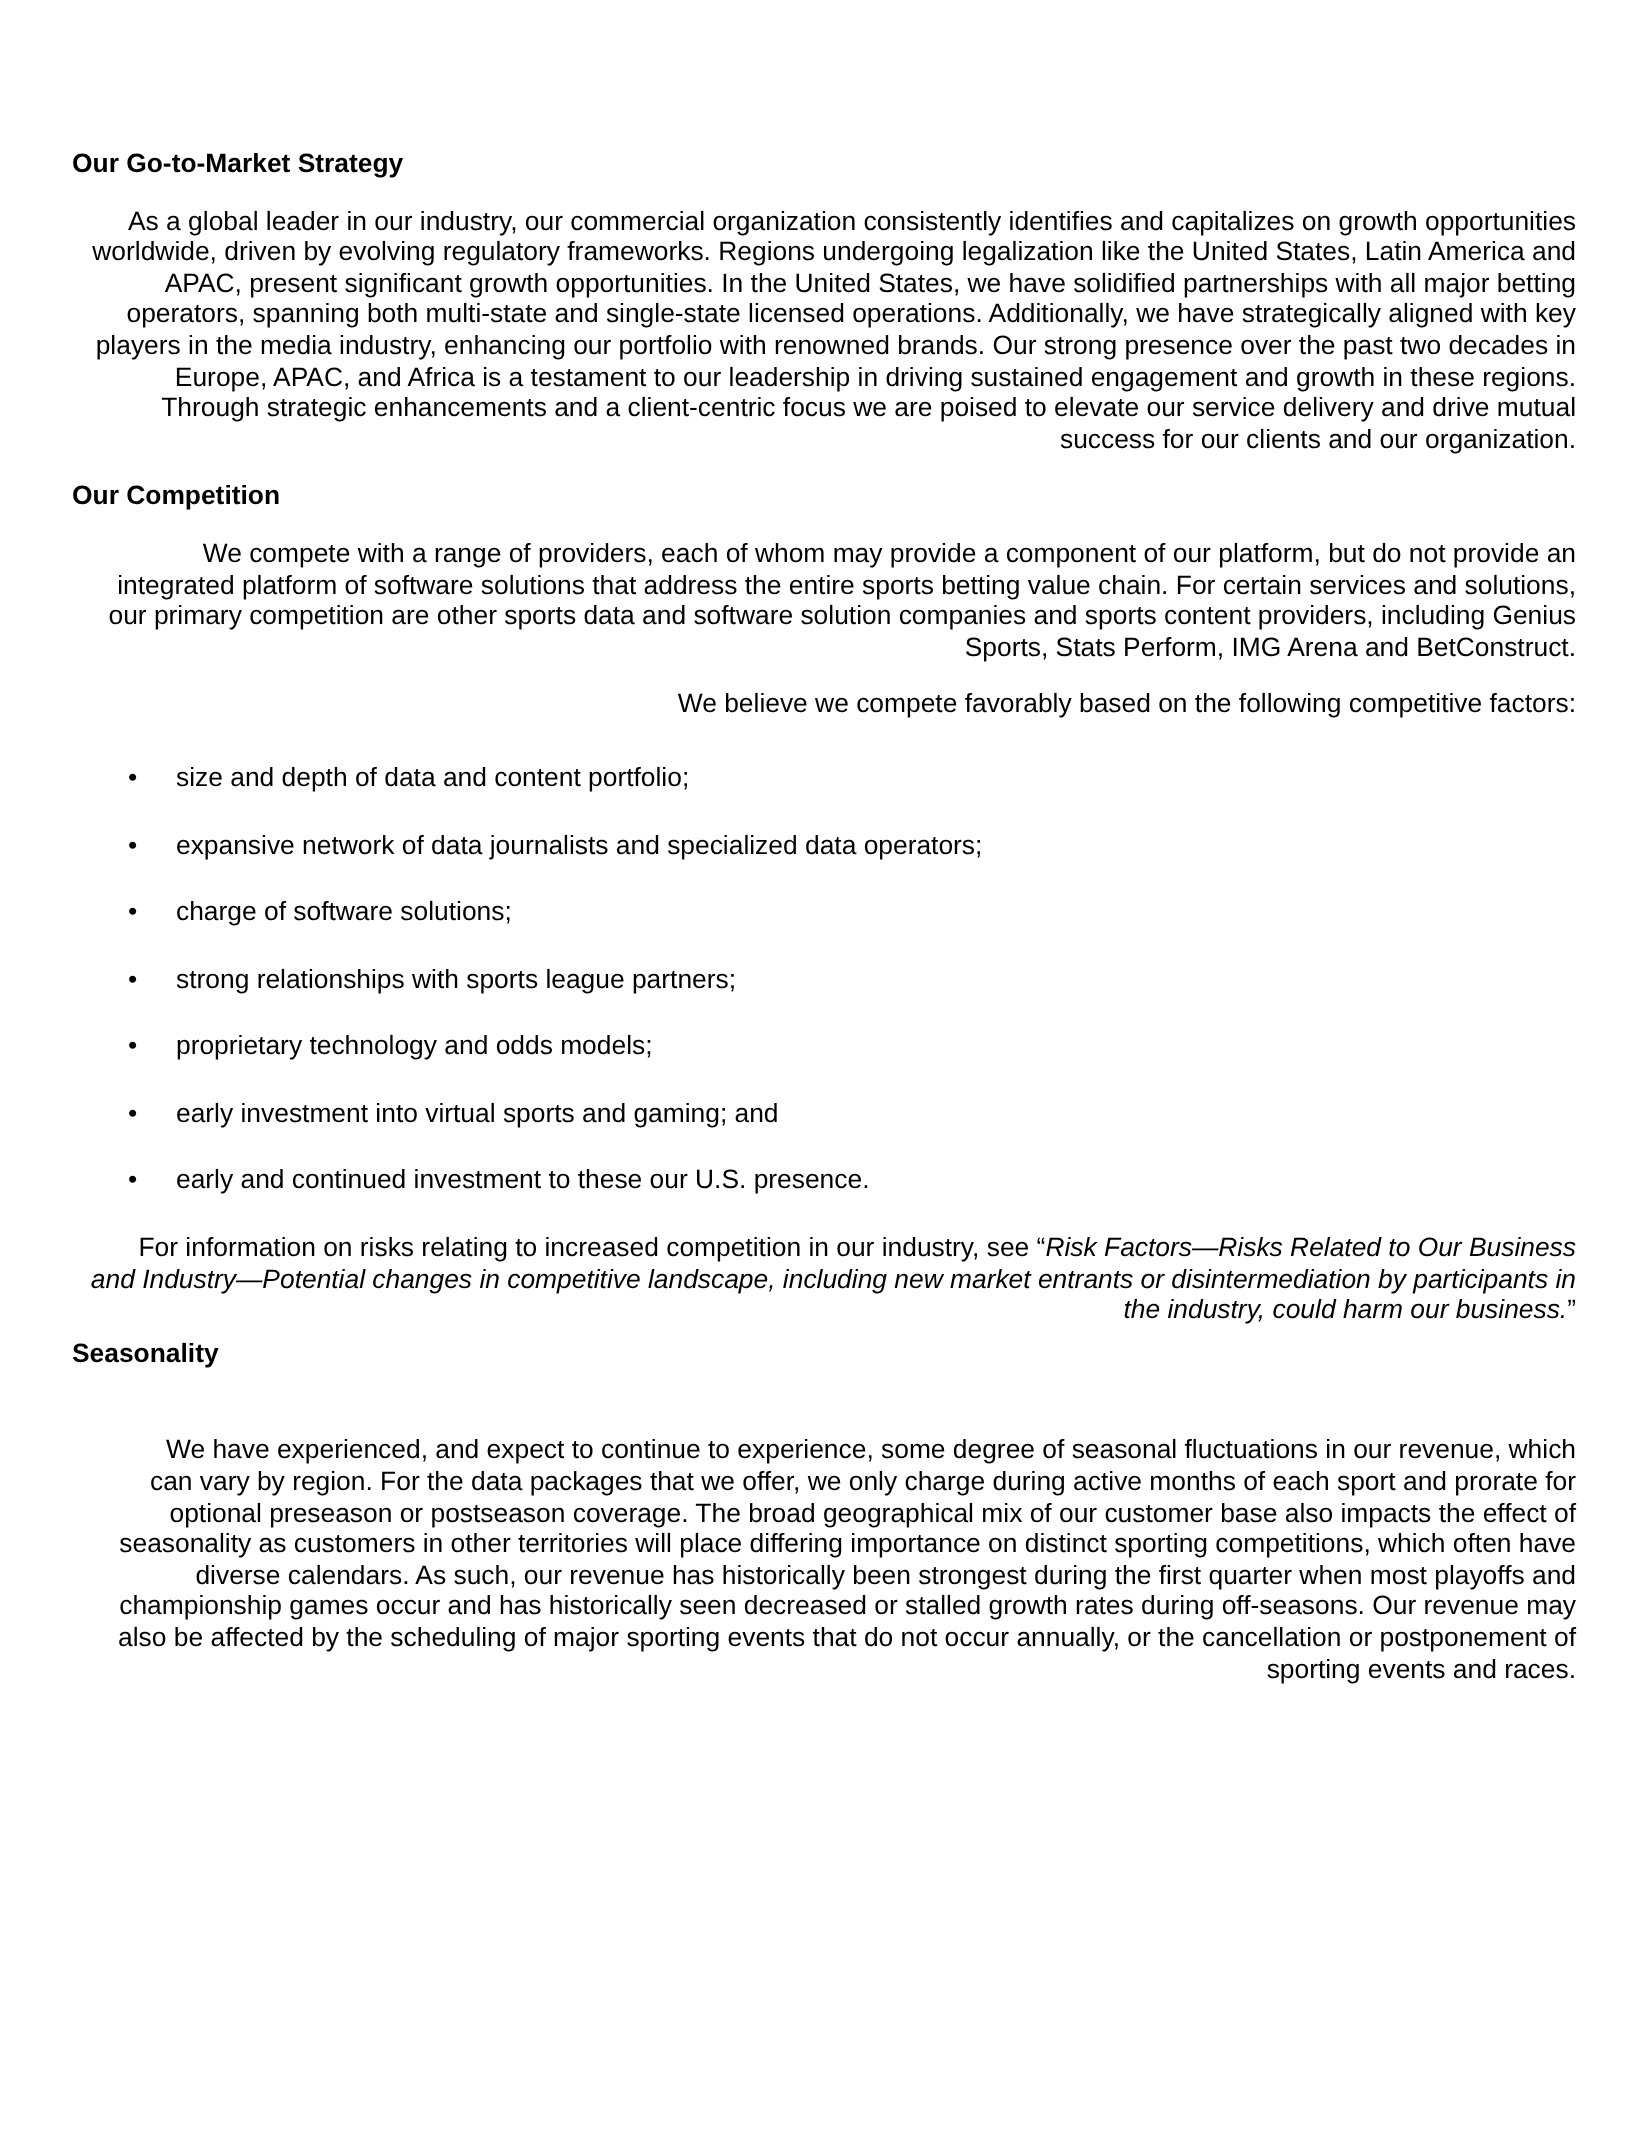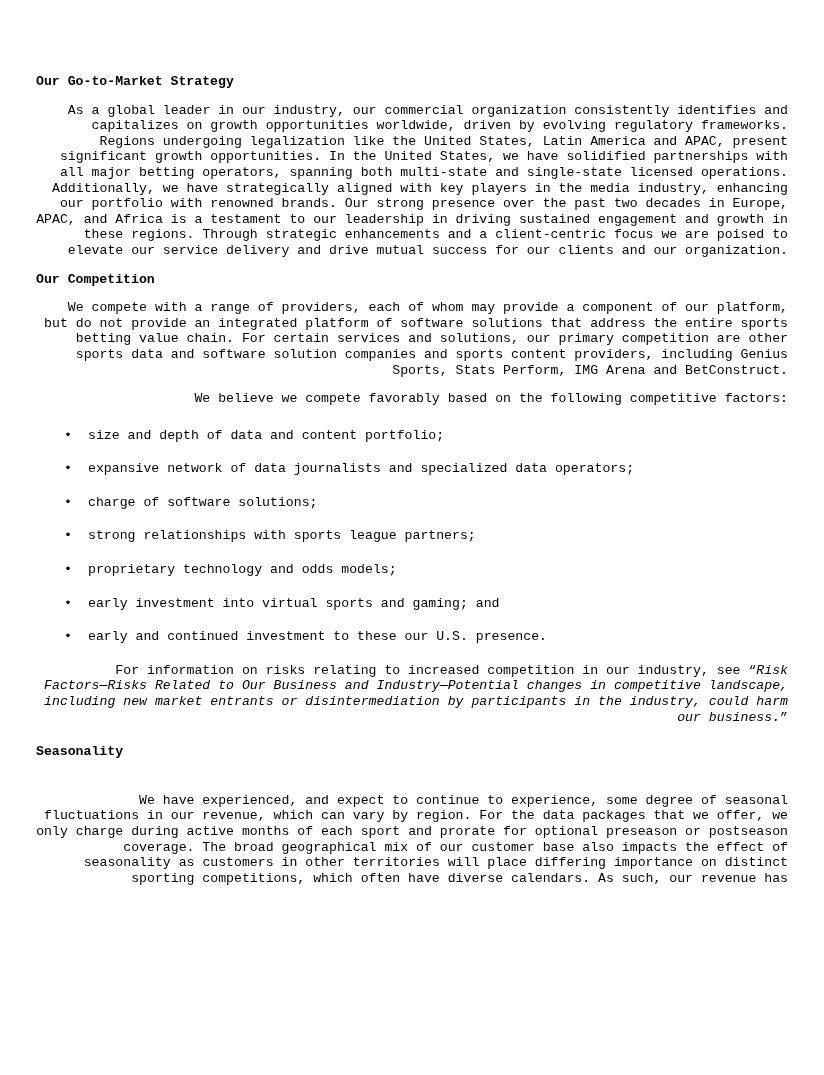--- a/index.html
+++ b/index.html
@@ -6,40 +6,40 @@
     margin: 0;
     padding: 0;
     background: #ffffff;
   }
   .page {
     position: relative;
     width: 824px;
     height: 885px;
     background: #ffffff;
     color: #000000;
-    font-family: Liberation Mono, monospace;
+    font-family: Liberation Sans, sans-serif;
     font-size: 13.2px;
     line-height: 15.6px;
     box-sizing: border-box;
     padding: 74px 36px 0 36px;
     overflow: hidden;
   }
   .heading {
     font-weight: bold;
     font-size: 13.2px;
     line-height: 15.6px;
     margin: 0 0 13px 0;
   }
   .heading.seasonality { margin-bottom: 33px; }
   p.body-para {
     margin: 0 0 13px 0;
     text-indent: 28px;
     text-align: right;
   }
-  p.risk-para { margin-bottom: 19px; }
+  p.risk-para { margin-bottom: 6px; }
   ul.factors {
     list-style: none;
     margin: 21px 0 0 0;
     padding: 0 0 0 52px;
   }
   ul.factors li {
     position: relative;
     margin: 0 0 18px 0;
   }
   ul.factors li .bullet-dot {

